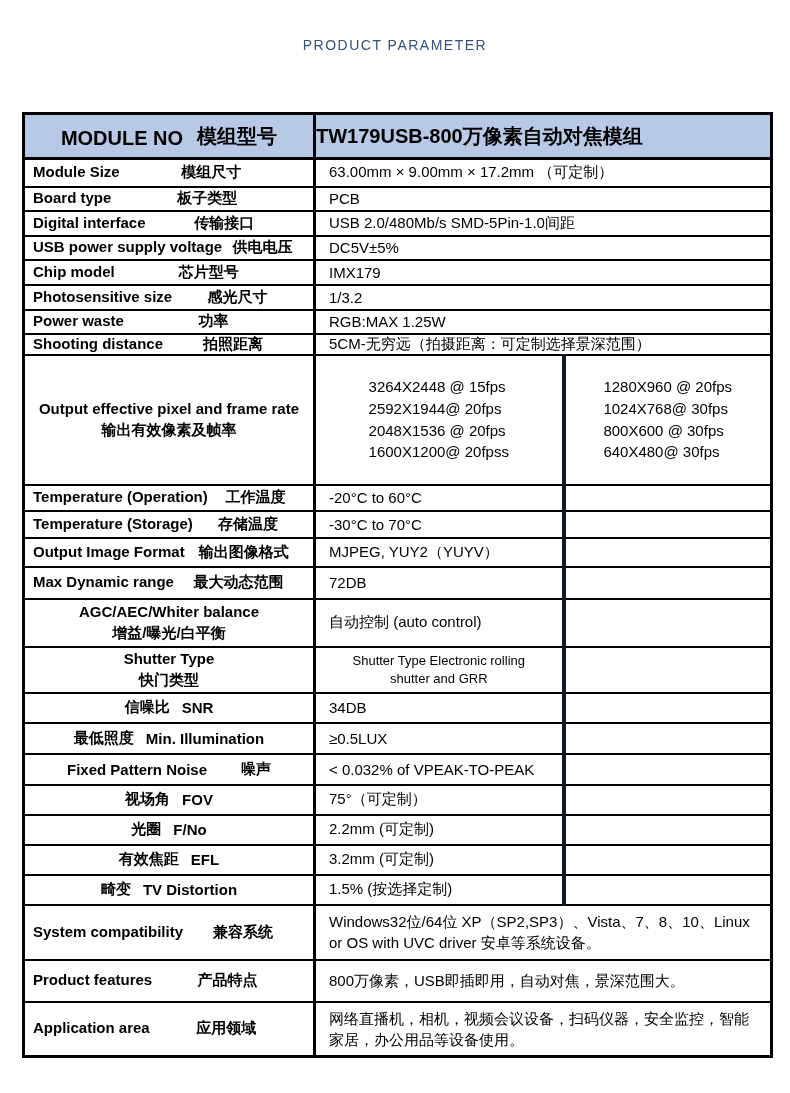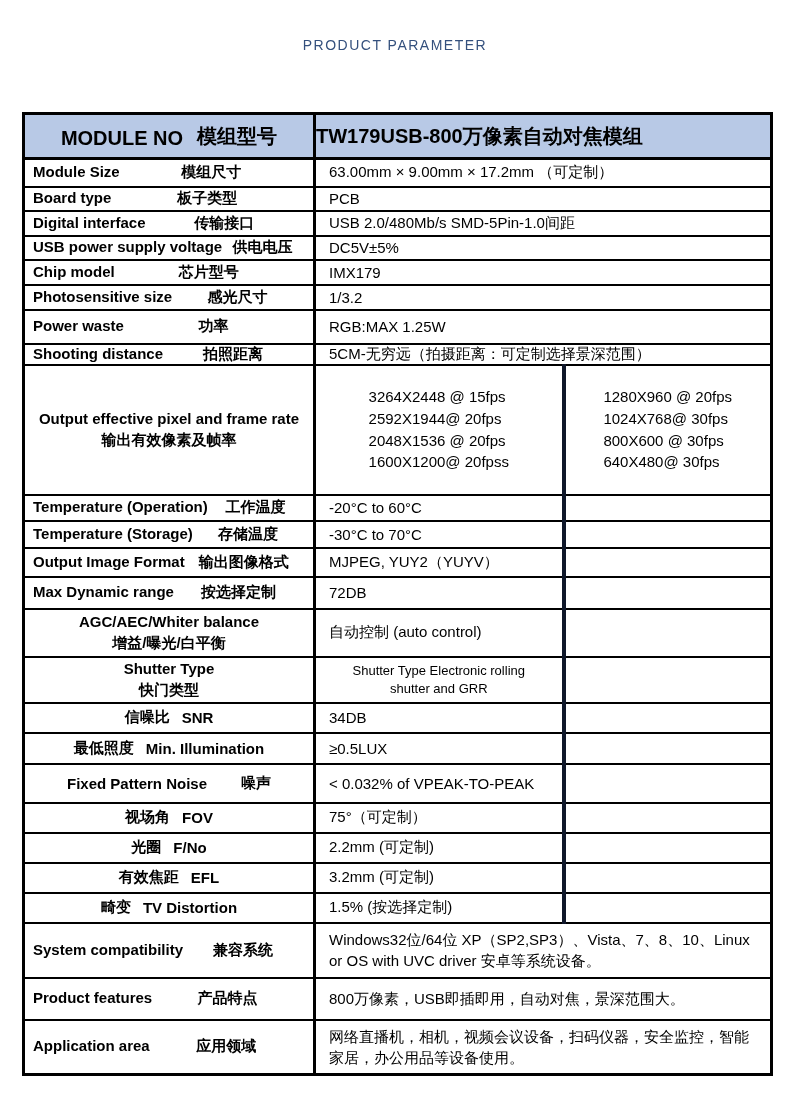--- a/index.html
+++ b/index.html
@@ -129,21 +129,21 @@
     </tr>
     <tr style="height:25px;">
       <td class="lbl">
             <span class="split">
               <span class="en">Photosensitive size</span>
               <span class="zh">感光尺寸</span>
             </span>
           </td>
       <td class="val" colspan="2">1/3.2</td>
     </tr>
-    <tr style="height:34px;">
+    <tr style="height:24px;">
       <td class="lbl">
             <span class="split">
               <span class="en">Power waste</span>
               <span class="zh">功率</span>
             </span>
           </td>
       <td class="val" colspan="2">RGB:MAX 1.25W</td>
     </tr>
     <tr style="height:15px;">
       <td class="lbl">
@@ -205,21 +205,21 @@
               <span class="zh">输出图像格式</span>
             </span>
           </td>
       <td class="val vmid">MJPEG, YUY2（YUYV）</td>
       <td class="empty"></td>
     </tr>
     <tr style="height:32px;">
       <td class="lbl">
             <span class="split">
               <span class="en">Max Dynamic range</span>
-              <span class="zh">按选择定制</span>
+              <span class="zh">最大动态范围</span>
             </span>
           </td>
       <td class="val vmid">72DB</td>
       <td class="empty"></td>
     </tr>
     <tr style="height:48px;">
       <td class="lbl stack">
         <div>AGC/AEC/Whiter balance</div>
         <div>增益/曝光/白平衡</div>
       </td>
@@ -246,21 +246,21 @@
       <td class="empty"></td>
     </tr>
     <tr style="height:31px;">
       <td class="lbl center"><span class="pair">
               <span>最低照度</span>
               <span>Min. Illumination</span>
             </span></td>
       <td class="val vmid">≥0.5LUX</td>
       <td class="empty"></td>
     </tr>
-    <tr style="height:39px;">
+    <tr style="height:31px;">
       <td class="lbl center"><span class="pair" style="gap:34px;">
               <span>Fixed Pattern Noise</span>
               <span>噪声</span>
             </span></td>
       <td class="val vmid">&lt; 0.032% of VPEAK-TO-PEAK</td>
       <td class="empty"></td>
     </tr>
     <tr style="height:30px;">
       <td class="lbl center"><span class="pair">
               <span>视场角</span>

